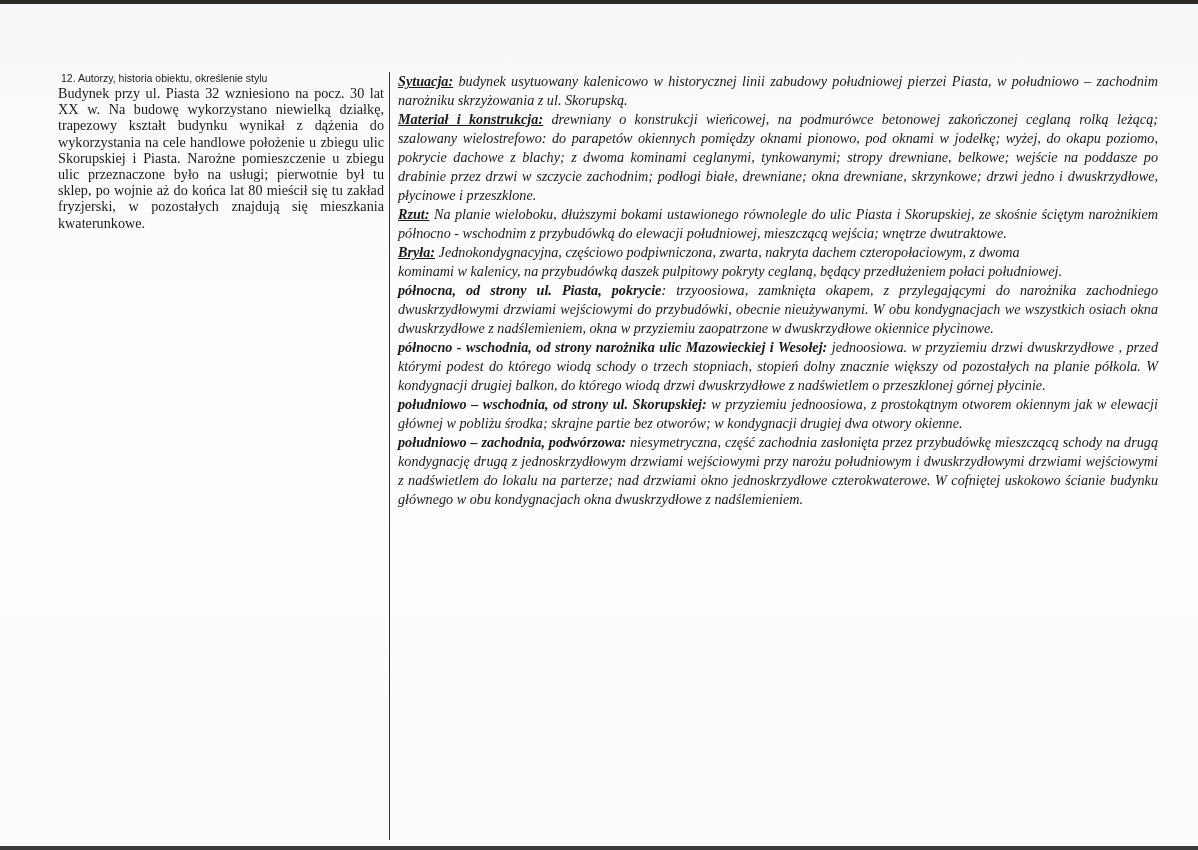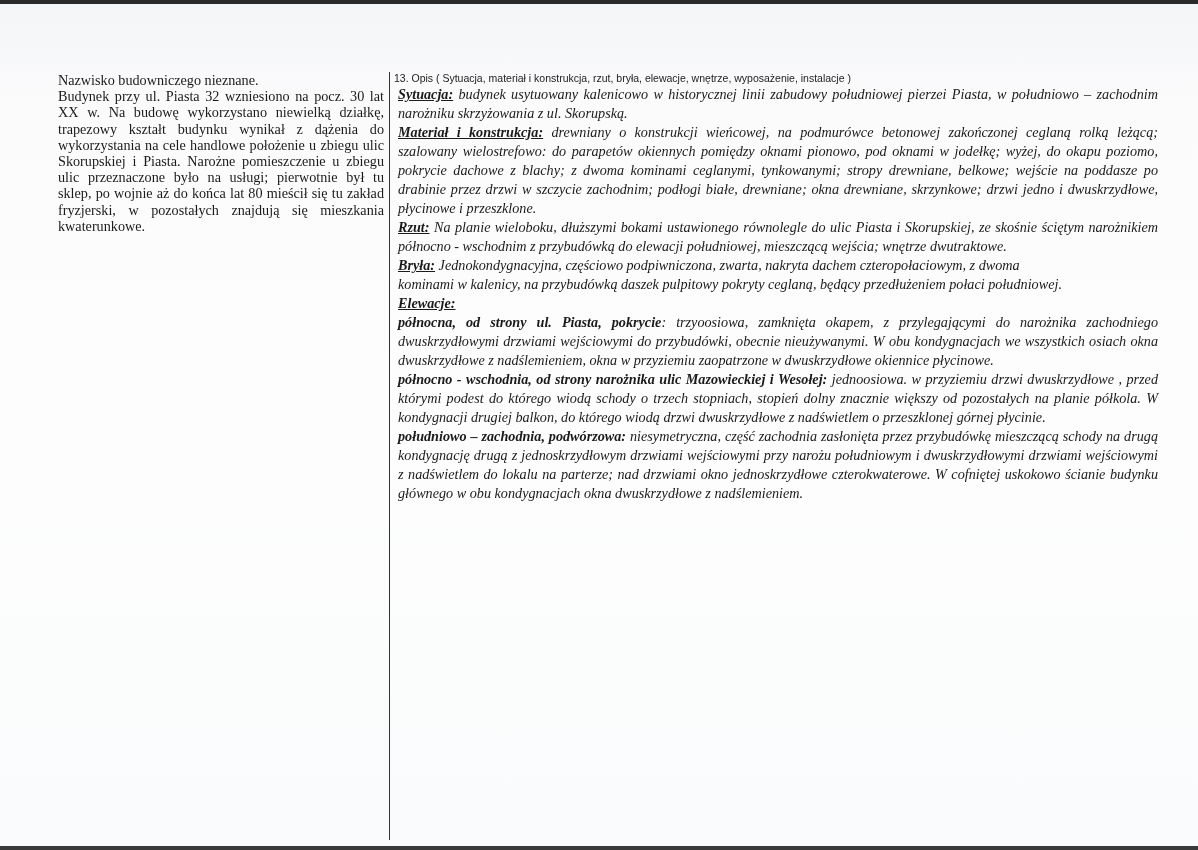--- a/index.html
+++ b/index.html
@@ -88,54 +88,53 @@
 </head>
 <body>
 
 <div class="top-edge"></div>
 <div class="paper"></div>
 <div class="bottom-edge"></div>
 
 <div class="divider"></div>
 
 <div class="col-left">
-  <p class="text nojust">Nazwisko budowniczego nieznane.</p>
+  <div class="heading-small">12. Autorzy, historia obiektu, określenie stylu</div>
   <p class="text">Budynek przy ul. Piasta 32 wzniesiono na pocz. 30 lat XX w. Na budowę wykorzystano niewielką działkę, trapezowy kształt budynku wynikał z dążenia do wykorzystania na cele handlowe położenie u zbiegu ulic Skorupskiej i Piasta. Narożne pomieszczenie u zbiegu ulic przeznaczone było na usługi; pierwotnie był tu sklep, po wojnie aż do końca lat 80 mieścił się tu zakład fryzjerski, w pozostałych znajdują się mieszkania kwaterunkowe.</p>
 </div>
 
 <div class="col-right">
-  <div class="heading-small">13. Opis ( Sytuacja, materiał i konstrukcja, rzut, bryła, elewacje, wnętrze, wyposażenie, instalacje )</div>
 
   <p class="right-text">
     <span class="label-u">Sytuacja:</span><span> budynek usytuowany kalenicowo w historycznej linii zabudowy południowej pierzei Piasta, w południowo – zachodnim narożniku skrzyżowania z ul. Skorupską.</span>
   </p>
 
   <p class="right-text">
     <span class="label-u">Materiał i konstrukcja:</span><span> drewniany o konstrukcji wieńcowej, na podmurówce betonowej zakończonej ceglaną rolką leżącą; szalowany wielostrefowo: do parapetów okiennych pomiędzy oknami pionowo, pod oknami w jodełkę; wyżej, do okapu poziomo, pokrycie dachowe z blachy; z dwoma kominami ceglanymi, tynkowanymi; stropy drewniane, belkowe; wejście na poddasze po drabinie przez drzwi w szczycie zachodnim; podłogi białe, drewniane; okna drewniane, skrzynkowe; drzwi jedno i dwuskrzydłowe, płycinowe i przeszklone.</span>
   </p>
 
   <p class="right-text">
     <span class="label-u">Rzut:</span><span> Na planie wieloboku, dłuższymi bokami ustawionego równolegle do ulic Piasta i Skorupskiej, ze skośnie ściętym narożnikiem północno - wschodnim z przybudówką do elewacji południowej, mieszczącą wejścia; wnętrze dwutraktowe.</span>
   </p>
 
   <p class="right-text nojust">
     <span class="label-u">Bryła:</span><span> Jednokondygnacyjna, częściowo podpiwniczona, zwarta, nakryta dachem czteropołaciowym, z dwoma</span><br>
     <span>kominami w kalenicy, na przybudówką daszek pulpitowy pokryty ceglaną, będący przedłużeniem połaci południowej.</span>
   </p>
 
-  <p class="right-text">
-    <span class="label-u">Elewacje:</span>
-  </p>
 
   <p class="right-text">
     <span class="label-b">północna, od strony ul. Piasta, pokrycie</span><span>: trzyoosiowa, zamknięta okapem, z przylegającymi do narożnika zachodniego dwuskrzydłowymi drzwiami wejściowymi do przybudówki, obecnie nieużywanymi. W obu kondygnacjach we wszystkich osiach okna dwuskrzydłowe z nadślemieniem, okna w przyziemiu zaopatrzone w dwuskrzydłowe okiennice płycinowe.</span>
   </p>
 
   <p class="right-text">
     <span class="label-b">północno - wschodnia, od strony narożnika ulic Mazowieckiej i Wesołej:</span><span> jednoosiowa. w przyziemiu drzwi dwuskrzydłowe , przed którymi podest do którego wiodą schody o trzech stopniach, stopień dolny znacznie większy od pozostałych na planie półkola. W kondygnacji drugiej balkon, do którego wiodą drzwi dwuskrzydłowe z nadświetlem o przeszklonej górnej płycinie.</span>
   </p>
 
+  <p class="right-text">
+    <span class="label-b">południowo – wschodnia, od strony ul. Skorupskiej:</span><span> w przyziemiu jednoosiowa, z prostokątnym otworem okiennym jak w elewacji głównej w pobliżu środka; skrajne partie bez otworów; w kondygnacji drugiej dwa otwory okienne.</span>
+  </p>
 
   <p class="right-text">
     <span class="label-b">południowo – zachodnia, podwórzowa:</span><span> niesymetryczna, część zachodnia zasłonięta przez przybudówkę mieszczącą schody na drugą kondygnację drugą z jednoskrzydłowym drzwiami wejściowymi przy narożu południowym i dwuskrzydłowymi drzwiami wejściowymi z nadświetlem do lokalu na parterze; nad drzwiami okno jednoskrzydłowe czterokwaterowe. W cofniętej uskokowo ścianie budynku głównego w obu kondygnacjach okna dwuskrzydłowe z nadślemieniem.</span>
   </p>
 
 </div>
 
 </body></html>

